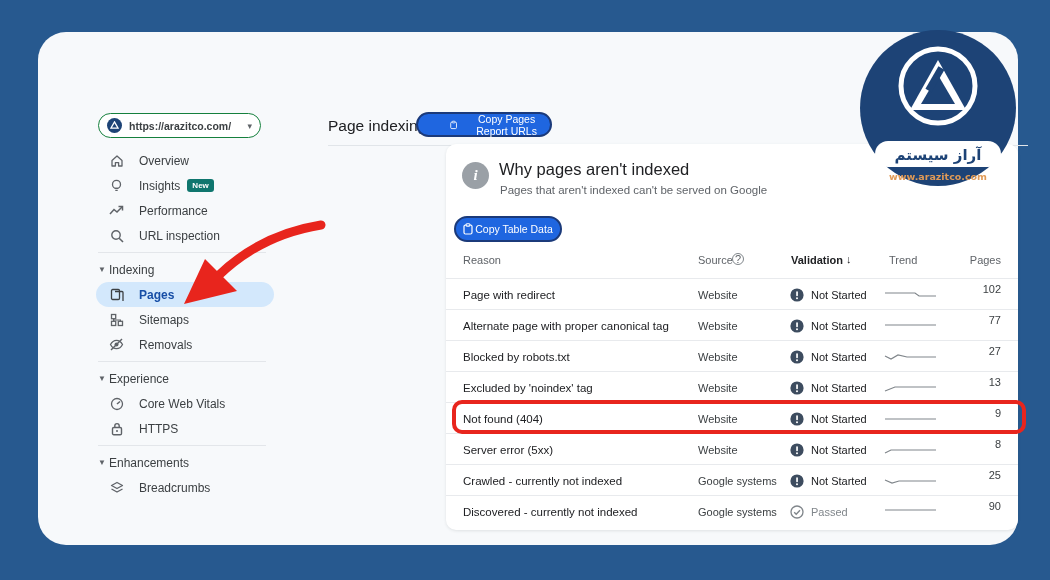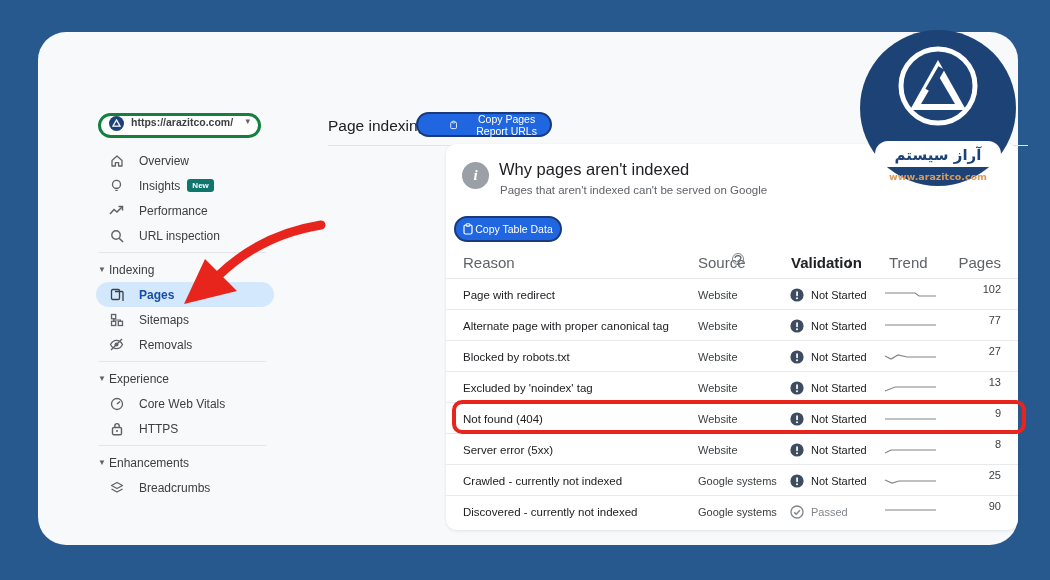--- a/index.html
+++ b/index.html
@@ -4,22 +4,22 @@
 <style>
   * { margin:0; padding:0; box-sizing:border-box; }
   html,body { width:1050px; height:580px; overflow:hidden; }
   body { font-family:"Liberation Sans", sans-serif; background:#27598f; position:relative; }
 
   .panel { position:absolute; left:38px; top:32px; width:980px; height:513px;
            background:#f7f9fb; border-radius:28px; }
 
   
   .prop-pill { position:absolute; left:60px; top:81px; width:163px; height:25px;
-               background:#fff; border:3px solid #15803d; border-radius:13px;
-               display:flex; padding:0 8px; cursor:pointer; }
+               background:#fff; border:1px solid #15803d; border-radius:13px;
+               display:flex; align-items:center; padding:0 8px; cursor:pointer; }
   .prop-logo { width:15px; height:15px; border-radius:50%; background:#1d4376;
                display:flex; align-items:center; justify-content:center; flex:0 0 auto; }
   .prop-url { font-size:10.5px; font-weight:bold; color:#3c4043; margin-left:7px; flex:1; }
   .prop-caret { color:#5f6368; font-size:9px; margin-left:2px; }
 
   
   .sidebar { position:absolute; left:58px; top:116px; width:178px; }
   .side-item { height:25px; display:flex; align-items:center; padding-left:13px;
                border-radius:13px; cursor:pointer; position:relative; }
   .side-item .ic { width:15px; height:15px; display:flex; align-items:center;
@@ -54,21 +54,21 @@
                  font-family:"Liberation Serif", serif; font-style:italic; }
   .card-title { position:absolute; left:53px; top:16px; font-size:16.5px; color:#202124; }
   .card-sub   { position:absolute; left:54px; top:40px; font-size:11.5px; color:#5f6368; }
   .card .btn-inline { position:absolute; left:8px; top:72px; width:108px; height:26px;
               background:#1f66e0; border:2px solid #1b3a7a; border-radius:14px; color:#fff;
               display:flex; align-items:center; justify-content:center; gap:2px;
               font-size:10.5px; cursor:pointer; }
 
   
   .thead { position:absolute; left:0; top:110px; width:572px; height:24px; }
-  .thead span { position:absolute; font-size:15px; color:#5f6368; }
+  .thead span { position:absolute; font-size:11px; color:#5f6368; }
   .th-reason { left:17px; }
   .th-source { left:252px; }
   .th-help   { left:286px; top:-1px; width:12px; height:12px; border:1px solid #80868b;
                border-radius:50%; color:#80868b; font-size:8px; display:flex;
                align-items:center; justify-content:center; cursor:pointer; }
   .th-validation { left:345px; color:#202124 !important; font-weight:bold; cursor:pointer; }
   .th-sort   { left:400px; top:-1px; color:#202124 !important; font-weight:bold; font-size:11px; }
   .th-trend  { left:443px; }
   .th-pages  { right:17px; }
   .tbody { position:absolute; left:0; top:134px; width:572px; }

